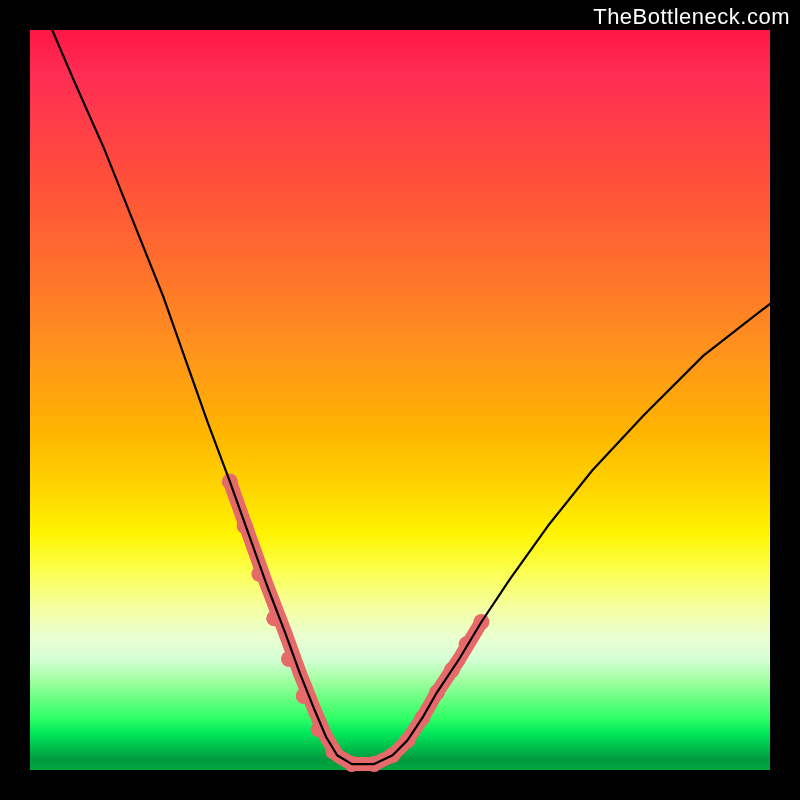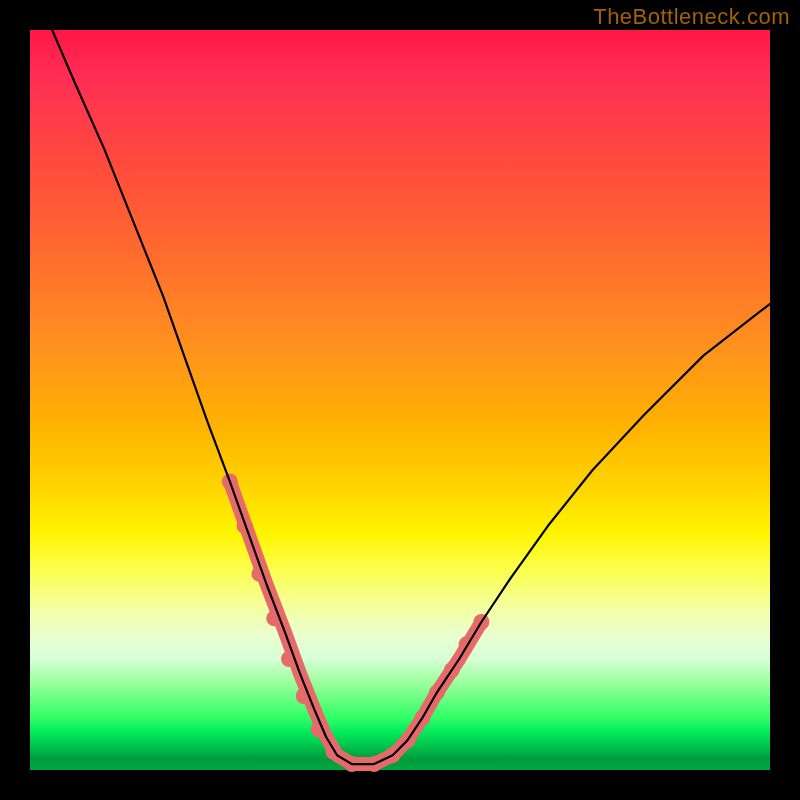--- a/index.html
+++ b/index.html
@@ -45,21 +45,21 @@
       #00c94f 96.5%,
       #00b247 97.5%,
       #009a3e 98.5%,
       #00a840 100%
     );
   }
   .watermark {
     position: absolute;
     top: 4px;
     right: 10px;
-    color: #a16207;
+    color: #ffffff;
     font-size: 22px;
     letter-spacing: 0.5px;
     user-select: none;
     pointer-events: none;
   }
   svg.overlay {
     position: absolute;
     left: 0;
     top: 0;
     width: 740px;

